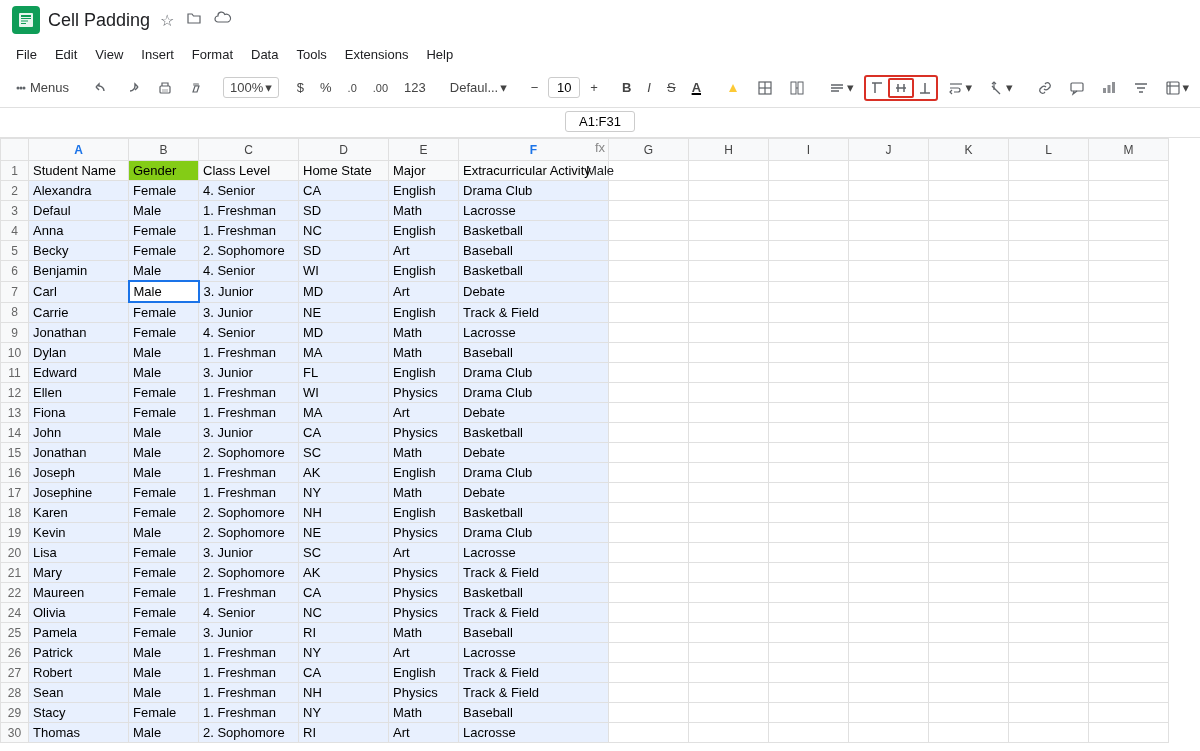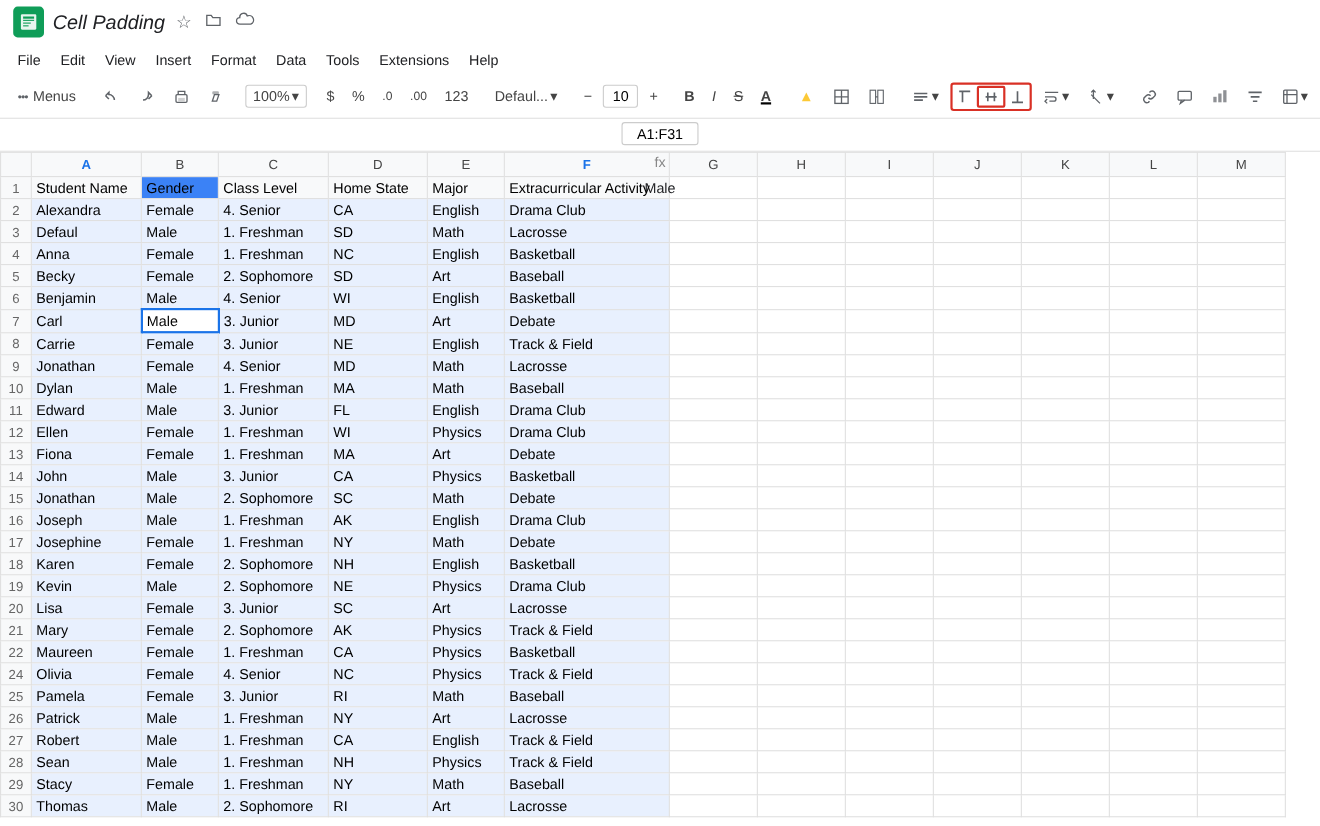--- a/index.html
+++ b/index.html
@@ -8,21 +8,21 @@
     
     .title-bar {
       display: flex; align-items: center; padding: 6px 12px; gap: 8px;
       background: #fff; height: 40px;
     }
     .app-icon {
       width: 28px; height: 28px; background: #0f9d58; border-radius: 4px;
       display: flex; align-items: center; justify-content: center;
       color: #fff; font-weight: bold; font-size: 14px;
     }
-    .doc-title { font-size: 18px; font-weight: 500; color: #202124; font-style: italic; }
+    .doc-title { font-size: 18px; font-weight: 500; color: #202124; }
     .title-icon { color: #5f6368; font-size: 16px; cursor: pointer; margin: 0 2px; }
 
     
     .menu-bar {
       display: flex; align-items: center; padding: 2px 8px; gap: 2px;
       height: 28px;
     }
     .menu-item {
       padding: 3px 8px; font-size: 13px; color: #202124; cursor: pointer;
       border-radius: 3px;
@@ -339,21 +339,21 @@
         <th class="col-header">J</th>
         <th class="col-header">K</th>
         <th class="col-header">L</th>
         <th class="col-header">M</th>
       </tr>
     </thead>
     <tbody id="table-body">
     <tr>
           <td class="row-num">1</td>
           <td class="selected-cell" style="font-weight: 500; background: rgb(248, 249, 250);"><span>Student Name</span></td>
-          <td class="selected-cell" style="font-weight: 500; background: #3b82f6;"><span>Gender</span></td>
+          <td class="selected-cell" style="font-weight: 500; background: #84cc16;"><span>Gender</span></td>
           <td class="selected-cell" style="font-weight: 500; background: rgb(248, 249, 250);"><span>Class Level</span></td>
           <td class="selected-cell" style="font-weight: 500; background: rgb(248, 249, 250);"><span>Home State</span></td>
           <td class="selected-cell" style="font-weight: 500; background: rgb(248, 249, 250); margin-left: 18px;"><span>Major</span></td>
           <td class="selected-cell" style="font-weight: 500; background: rgb(248, 249, 250);"><span>Extracurricular Activity</span></td>
           <td></td>
           <td></td>
           <td></td>
           <td></td>
           <td></td>
           <td></td>

